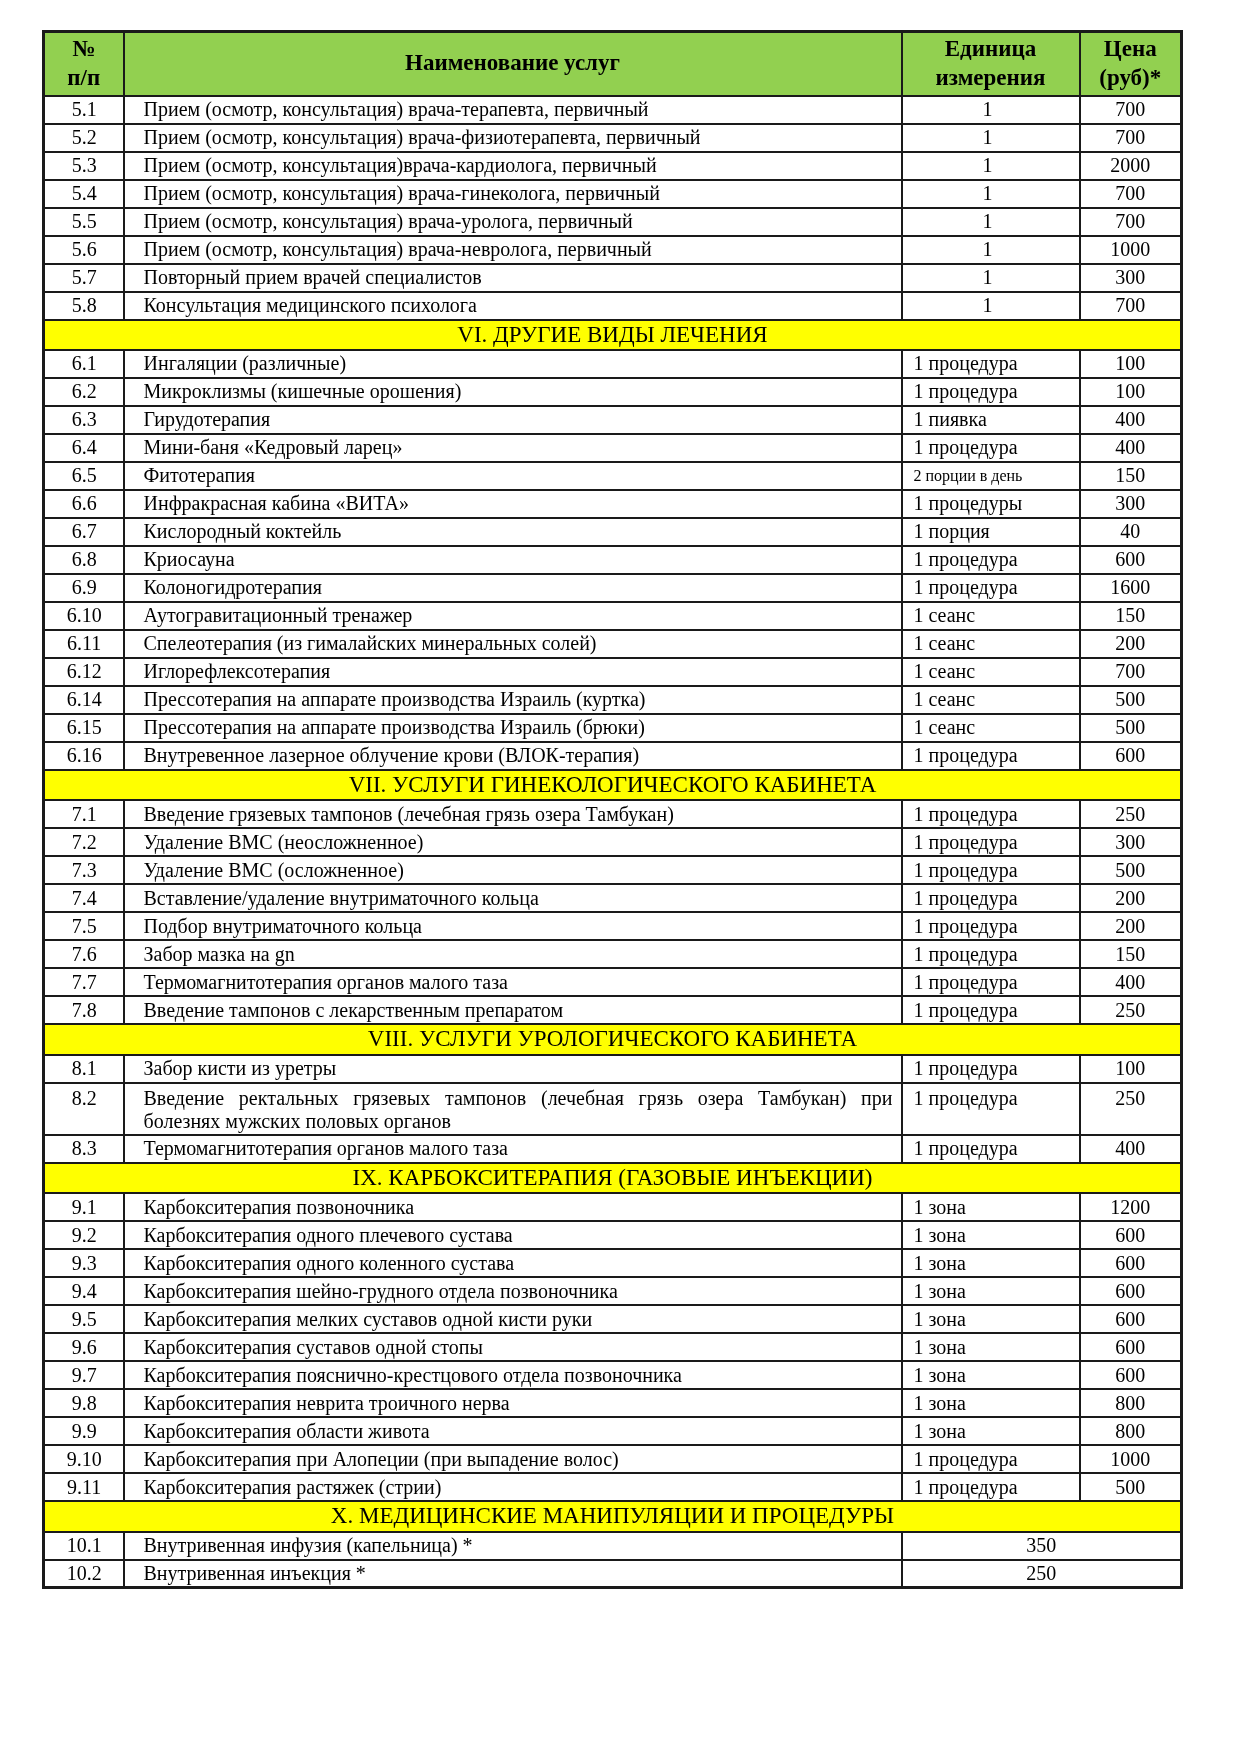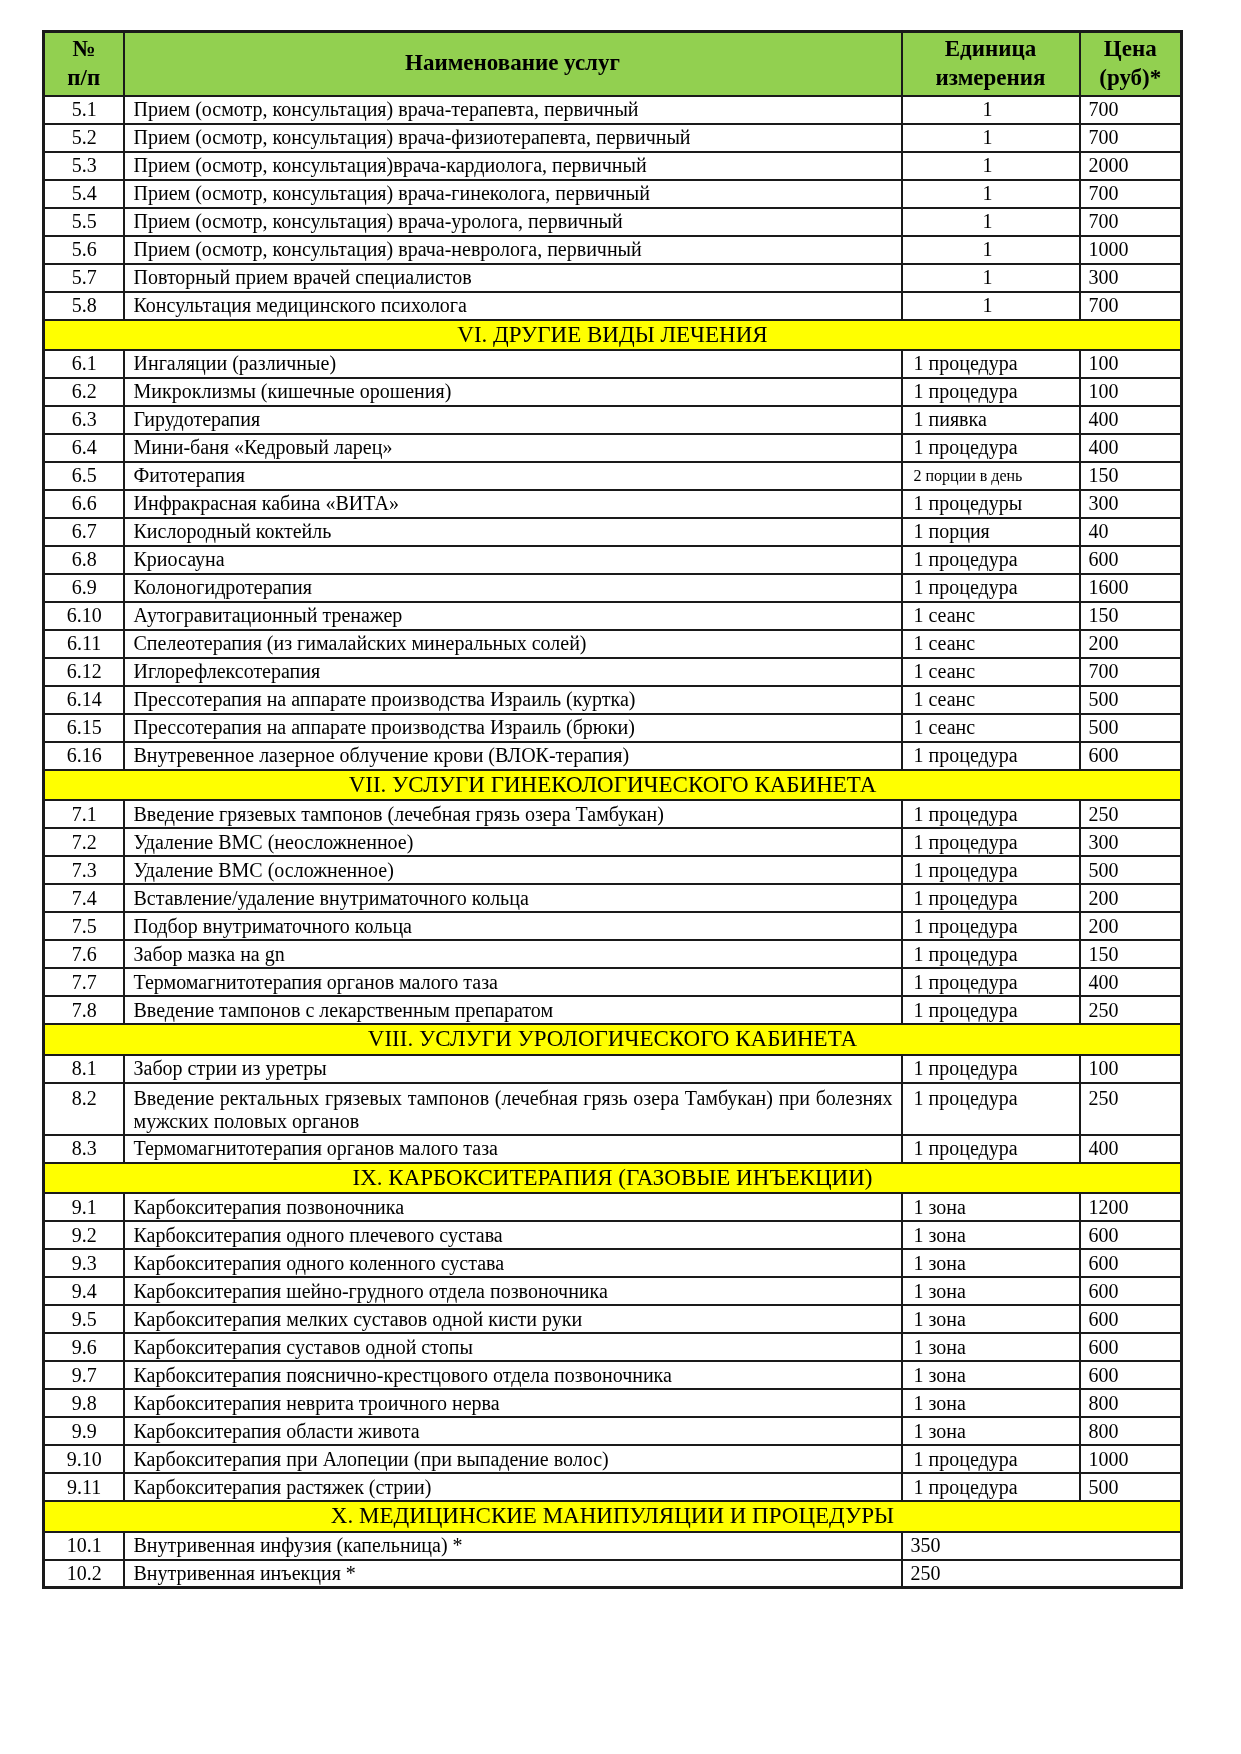--- a/index.html
+++ b/index.html
@@ -45,25 +45,25 @@
   }
   tbody td {
     font-size: 20px;
     height: 28px;
     line-height: 1.15;
     padding: 1px 8px;
     vertical-align: middle;
     background: #ffffff;
   }
   td.num   { text-align: center;  padding-right: 7px; }
-  td.name  { text-align: left;   padding-left: 9px;  }
+  td.name  { text-align: left;   padding-left: 19px;  }
   td.unit  { text-align: left;   padding-left: 11px; }
   td.unit.center { text-align: center; padding-left: 2px; }
   td.unit.small  { font-size: 16px; }
-  td.price { text-align: left;  padding-right: 8px; }
+  td.price { text-align: center;  padding-right: 8px; }
   tr.section-row td {
     background: var(--section-bg, #ffff00);
     text-align: center;
     font-weight: normal;
     font-size: 23px;
     height: 30px;
     padding: 1px 4px;
   }
   tr.tall td { vertical-align: top; padding-top: 3px; }
   tr.tall td.name { text-align: justify; }
@@ -281,21 +281,21 @@
           <td class="num">7.8</td>
           <td class="name">Введение тампонов с лекарственным препаратом</td>
           <td class="unit">1 процедура</td>
           <td class="price">250</td>
         </tr>
         <tr class="section-row">
           <td colspan="4">VIII. УСЛУГИ УРОЛОГИЧЕСКОГО КАБИНЕТА</td>
         </tr>
         <tr>
           <td class="num">8.1</td>
-          <td class="name">Забор стрии из уретры</td>
+          <td class="name">Забор кисти из уретры</td>
           <td class="unit">1 процедура</td>
           <td class="price">100</td>
         </tr>
         <tr class="tall">
           <td class="num">8.2</td>
           <td class="name">Введение ректальных грязевых тампонов (лечебная грязь озера Тамбукан) при болезнях мужских половых органов</td>
           <td class="unit">1 процедура</td>
           <td class="price">250</td>
         </tr>
         <tr>

